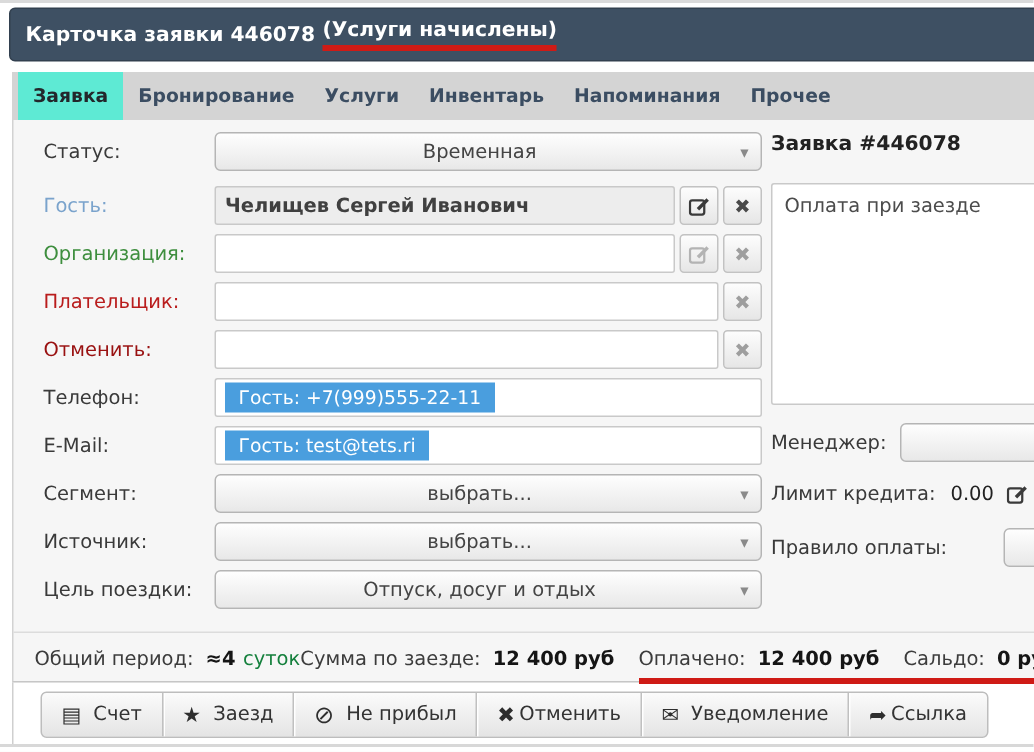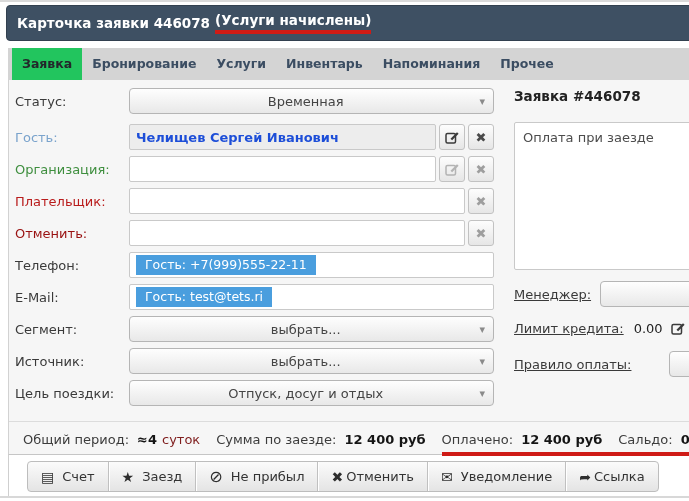--- a/index.html
+++ b/index.html
@@ -14,76 +14,76 @@
     background: #3e5063; border: 1px solid #32404f; border-radius: 4px;
     display: flex; align-items: center; padding: 0 10px; color: #fff; font-weight: bold; font-size: 13.5px; }
   .t-prefix { margin-right: 5px; }
   .t-status { border-bottom: 4px solid #cf1b16; padding-bottom: 2px; text-align: right; }
 
   
   .tabbar { position: absolute; left: 8px; top: 48px; width: 752px; height: 32px;
     background: #d4d4d4; display: flex; align-items: stretch; padding-left: 4px; }
   .tab { line-height: 32px; padding: 0 10px; font-weight: bold; font-size: 12.5px;
     color: #3b4d62; cursor: pointer; white-space: nowrap; }
-  .tab.active { background: #22c55e; color: #23272b; }
+  .tab.active { background: #5eead4; color: #23272b; }
 
   
   .panel { position: absolute; left: 8px; top: 80px; width: 752px; height: 375px;
     background: #f6f6f6; border-left: 1px solid #d2d2d2; border-bottom: 1px solid #c6c6c6; }
-  .left-col { position: absolute; left: 6px; top: 8px; width: 479px; }
+  .left-col { position: absolute; left: 20px; top: 8px; width: 479px; }
   .row { display: flex; align-items: center; height: 26px; margin-bottom: 6px; }
   .row.gap-after { margin-bottom: 10px; }
   .lbl { width: 114px; flex: 0 0 114px; font-size: 13px; color: #3a3a3a; }
   .lbl-guest { color: #7aa3cc; }
   .lbl-org { color: #3e8e3e; }
   .lbl-payer { color: #b91c1c; }
   .lbl-agency { color: #991111; }
   .ctrl { flex: 1; display: flex; align-items: stretch; height: 26px; }
 
   .select { flex: 1; display: flex; align-items: center; border: 1px solid #b5b5b5;
     border-radius: 4px; background: linear-gradient(#fefefe, #e8e8e8);
     padding: 0 8px; cursor: pointer; color: #444; text-align: center; }
   .sel-val { flex: 1; white-space: nowrap; overflow: hidden; }
   .sel-arr { color: #8a8a8a; font-size: 11px; margin-left: 6px; }
 
   .field { flex: 1; border: 1px solid #c9c9c9; background: #fff; border-radius: 2px;
     display: flex; align-items: center; padding: 0 6px; overflow: hidden; white-space: nowrap; }
-  .field-guest { background: #ededed; font-weight: bold; color: #1d4ed8; }
+  .field-guest { background: #ededed; font-weight: bold; color: #404040; }
   .chip { display: inline-block; background: #4a9ede; color: #fff; padding: 2px 9px 3px 9px;
     font-size: 12.5px; white-space: nowrap; }
 
   .fbtn { width: 26px; flex: 0 0 26px; margin-left: 3px; border: 1px solid #c2c2c2;
     border-radius: 3px; background: linear-gradient(#fdfdfd, #e6e6e6);
     display: flex; align-items: center; justify-content: center; cursor: pointer;
     font-size: 13px; padding: 0; }
   .fbtn .x-dark { color: #4a4a4a; font-size: 13px; }
   .fbtn .x-dim { color: #9e9e9e; font-size: 13px; }
   .icon-edit { color: #3a3a3a; }
   .icon-edit.dim { color: #b3b3b3; }
 
   
   .right-col { position: absolute; left: 505px; top: 8px; width: 246px; }
   .r-heading { font-weight: bold; font-size: 13.5px; color: #222; height: 18px; }
   .note-area { margin-top: 16px; width: 244px; height: 148px; border: 1px solid #c9c9c9;
     border-radius: 2px; background: #fff; resize: none; padding: 7px 8px;
     font-family: inherit; font-size: 13px; color: #4c4c4c; outline: none; }
   .r-row { position: relative; display: flex; align-items: center; height: 26px; margin-top: 8px; }
-  .r-row .r-lbl { font-size: 13px; color: #3a3a3a; text-decoration: underline; }
+  .r-row .r-lbl { font-size: 13px; color: #3a3a3a; }
   .manager-select { position: absolute; left: 86px; top: 0; width: 170px; height: 26px; }
   .credit-row { margin-top: 8px; }
   .credit-val { margin-left: 10px; color: #222; }
   .credit-row svg { margin-left: 8px; cursor: pointer; }
   .pay-select { position: absolute; left: 155px; top: 0; width: 120px; height: 26px; }
 
   
   .summary { position: absolute; left: 0; top: 341px; width: 752px; border-top: 1px solid #dcdcdc;
     padding: 10px 0 0 14px; display: flex; align-items: baseline; font-size: 13px; }
   .s-lbl { color: #3c3c3c; margin-right: 8px; white-space: nowrap; }
   .s-val { color: #151515; font-weight: bold; margin-right: 16px; white-space: nowrap; }
-  .s-plain { color: #7f1d1d; margin-right: 16px; white-space: nowrap; }
+  .s-plain { color: #15803d; margin-right: 0; white-space: nowrap; }
   .sum-right { flex: 1; display: flex; align-items: baseline; padding-bottom: 5px;
     border-bottom: 4px solid #cf1b16; }
 
   
   .toolbar { position: absolute; left: 27px; top: 461px; height: 31px; display: flex;
     border: 1px solid #bdbdbd; border-radius: 4px; overflow: hidden;
     background: linear-gradient(#fbfbfb, #e4e4e4); }
   .tbtn { display: flex; align-items: center; padding: 0 13px; background: transparent;
     border: none; cursor: pointer; font-family: inherit; font-size: 13px; color: #333; height: 29px; }
   .tbtn + .tbtn { border-left: 1px solid #c0c0c0; box-shadow: inset 1px 0 0 #fff; }

